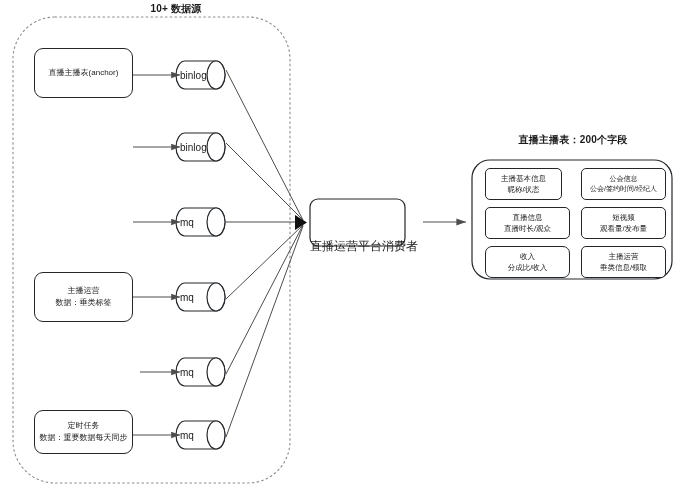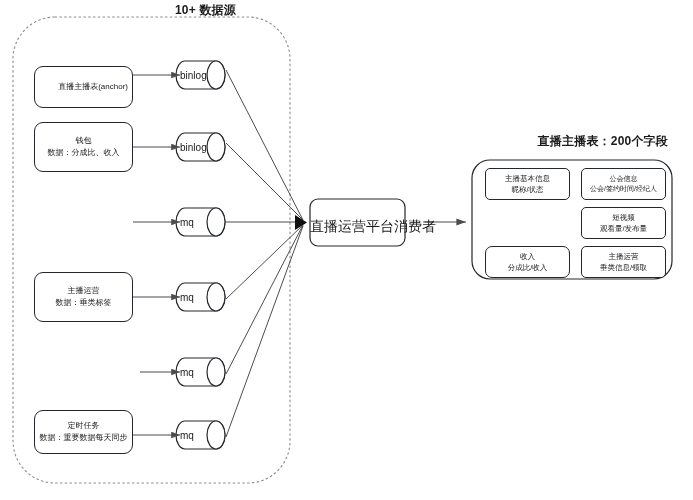--- a/index.html
+++ b/index.html
@@ -19,25 +19,25 @@
     position: absolute;
     left: 0;
     top: 0;
     width: 693px;
     height: 500px;
     pointer-events: none;
   }
   .title {
     position: absolute;
     font-weight: bold;
-    font-size: 12px;
+    font-size: 10px;
     color: #1a1a1a;
     letter-spacing: 0.2px;
     white-space: nowrap;
-    text-align: right;
+    text-align: center;
   }
   #sources-title { left: 116px; top: 2px; width: 120px; }
   #es-title { left: 478px; top: 133px; width: 190px; }
 
   .src-box {
     position: absolute;
     border: 1px solid #23272b;
     border-radius: 9px;
     background: #ffffff;
     display: flex;
@@ -71,24 +71,25 @@
   .es-card .ln { white-space: nowrap; }
 
   .queue-label {
     position: absolute;
     font-size: 10px;
     color: #1a1a1a;
     white-space: nowrap;
   }
   .center-label {
     position: absolute;
-    font-size: 14px;
+    font-size: 12px;
     color: #1a1a1a;
     text-align: center;
     white-space: nowrap;
+    margin-top: 20px;
   }
 </style>
 </head>
 <body>
 
 <div id="canvas">
 
   <svg class="layer" viewBox="0 0 693 500">
     <defs>
       <marker id="arw" markerWidth="9" markerHeight="9" refX="8" refY="3" orient="auto" markerUnits="strokeWidth">
@@ -150,28 +151,24 @@
     <rect x="310" y="199" width="95" height="47" rx="8" ry="8" fill="#ffffff" stroke="#23272b" stroke-width="1.2"></rect>
 
     <line x1="423" y1="222" x2="466" y2="222" stroke="#4d4d4d" stroke-width="1.2" marker-end="url(#arw)"></line>
 
     <rect x="472" y="160" width="200" height="119" rx="18" ry="18" fill="#ffffff" stroke="#23272b" stroke-width="1.2"></rect>
   </svg>
 
   <div class="title" id="sources-title">10+ 数据源</div>
   <div class="title" id="es-title">直播主播表：200个字段</div>
 
-  <div class="src-box" style="left:34px; top:66px; width:99px; height:42px;align-items:flex-end;">
+  <div class="src-box" style="left:34px; top:48px; width:99px; height:50px;">
     <div class="ln">直播主播表(anchor)</div>
   </div>
 
-  <div class="src-box" style="left:34px; top:122px; width:99px; height:50px;">
-    <div class="ln">钱包</div>
-    <div class="ln">数据：分成比、收入</div>
-  </div>
 
 
   <div class="src-box" style="left:34px; top:272px; width:99px; height:50px;">
     <div class="ln">主播运营</div>
     <div class="ln">数据：垂类标签</div>
   </div>
 
 
   <div class="src-box" style="left:34px; top:410px; width:99px; height:44px;">
     <div class="ln">定时任务</div>
@@ -180,30 +177,34 @@
 
   <div class="queue-label" style="left:180px; top:70px; width:36px;">binlog</div>
   <div class="queue-label" style="left:180px; top:142px; width:36px;">binlog</div>
   <div class="queue-label" style="left:180px; top:217px; width:36px;">mq</div>
   <div class="queue-label" style="left:180px; top:292px; width:36px;">mq</div>
   <div class="queue-label" style="left:180px; top:367px; width:36px;">mq</div>
   <div class="queue-label" style="left:180px; top:430px; width:36px;">mq</div>
 
   <div class="center-label" style="left:310px; top:218px; width:95px;">直播运营平台消费者</div>
 
-  <div class="es-card" style="left:485px; top:168px; width:85px; height:32px;">
+  <div class="es-card" style="left:485px; top:168px; width:77px; height:32px;">
     <div class="ln">主播基本信息</div>
     <div class="ln">昵称/状态</div>
   </div>
 
   <div class="es-card" style="left:581px; top:168px; width:85px; height:32px; font-size:7px;">
     <div class="ln">公会信息</div>
     <div class="ln">公会/签约时间/经纪人</div>
   </div>
 
+  <div class="es-card" style="left:485px; top:207px; width:85px; height:32px;">
+    <div class="ln">直播信息</div>
+    <div class="ln">直播时长/观众</div>
+  </div>
 
   <div class="es-card" style="left:581px; top:207px; width:85px; height:32px;">
     <div class="ln">短视频</div>
     <div class="ln">观看量/发布量</div>
   </div>
 
   <div class="es-card" style="left:485px; top:246px; width:85px; height:32px;border-radius:7px;">
     <div class="ln">收入</div>
     <div class="ln">分成比/收入</div>
   </div>

